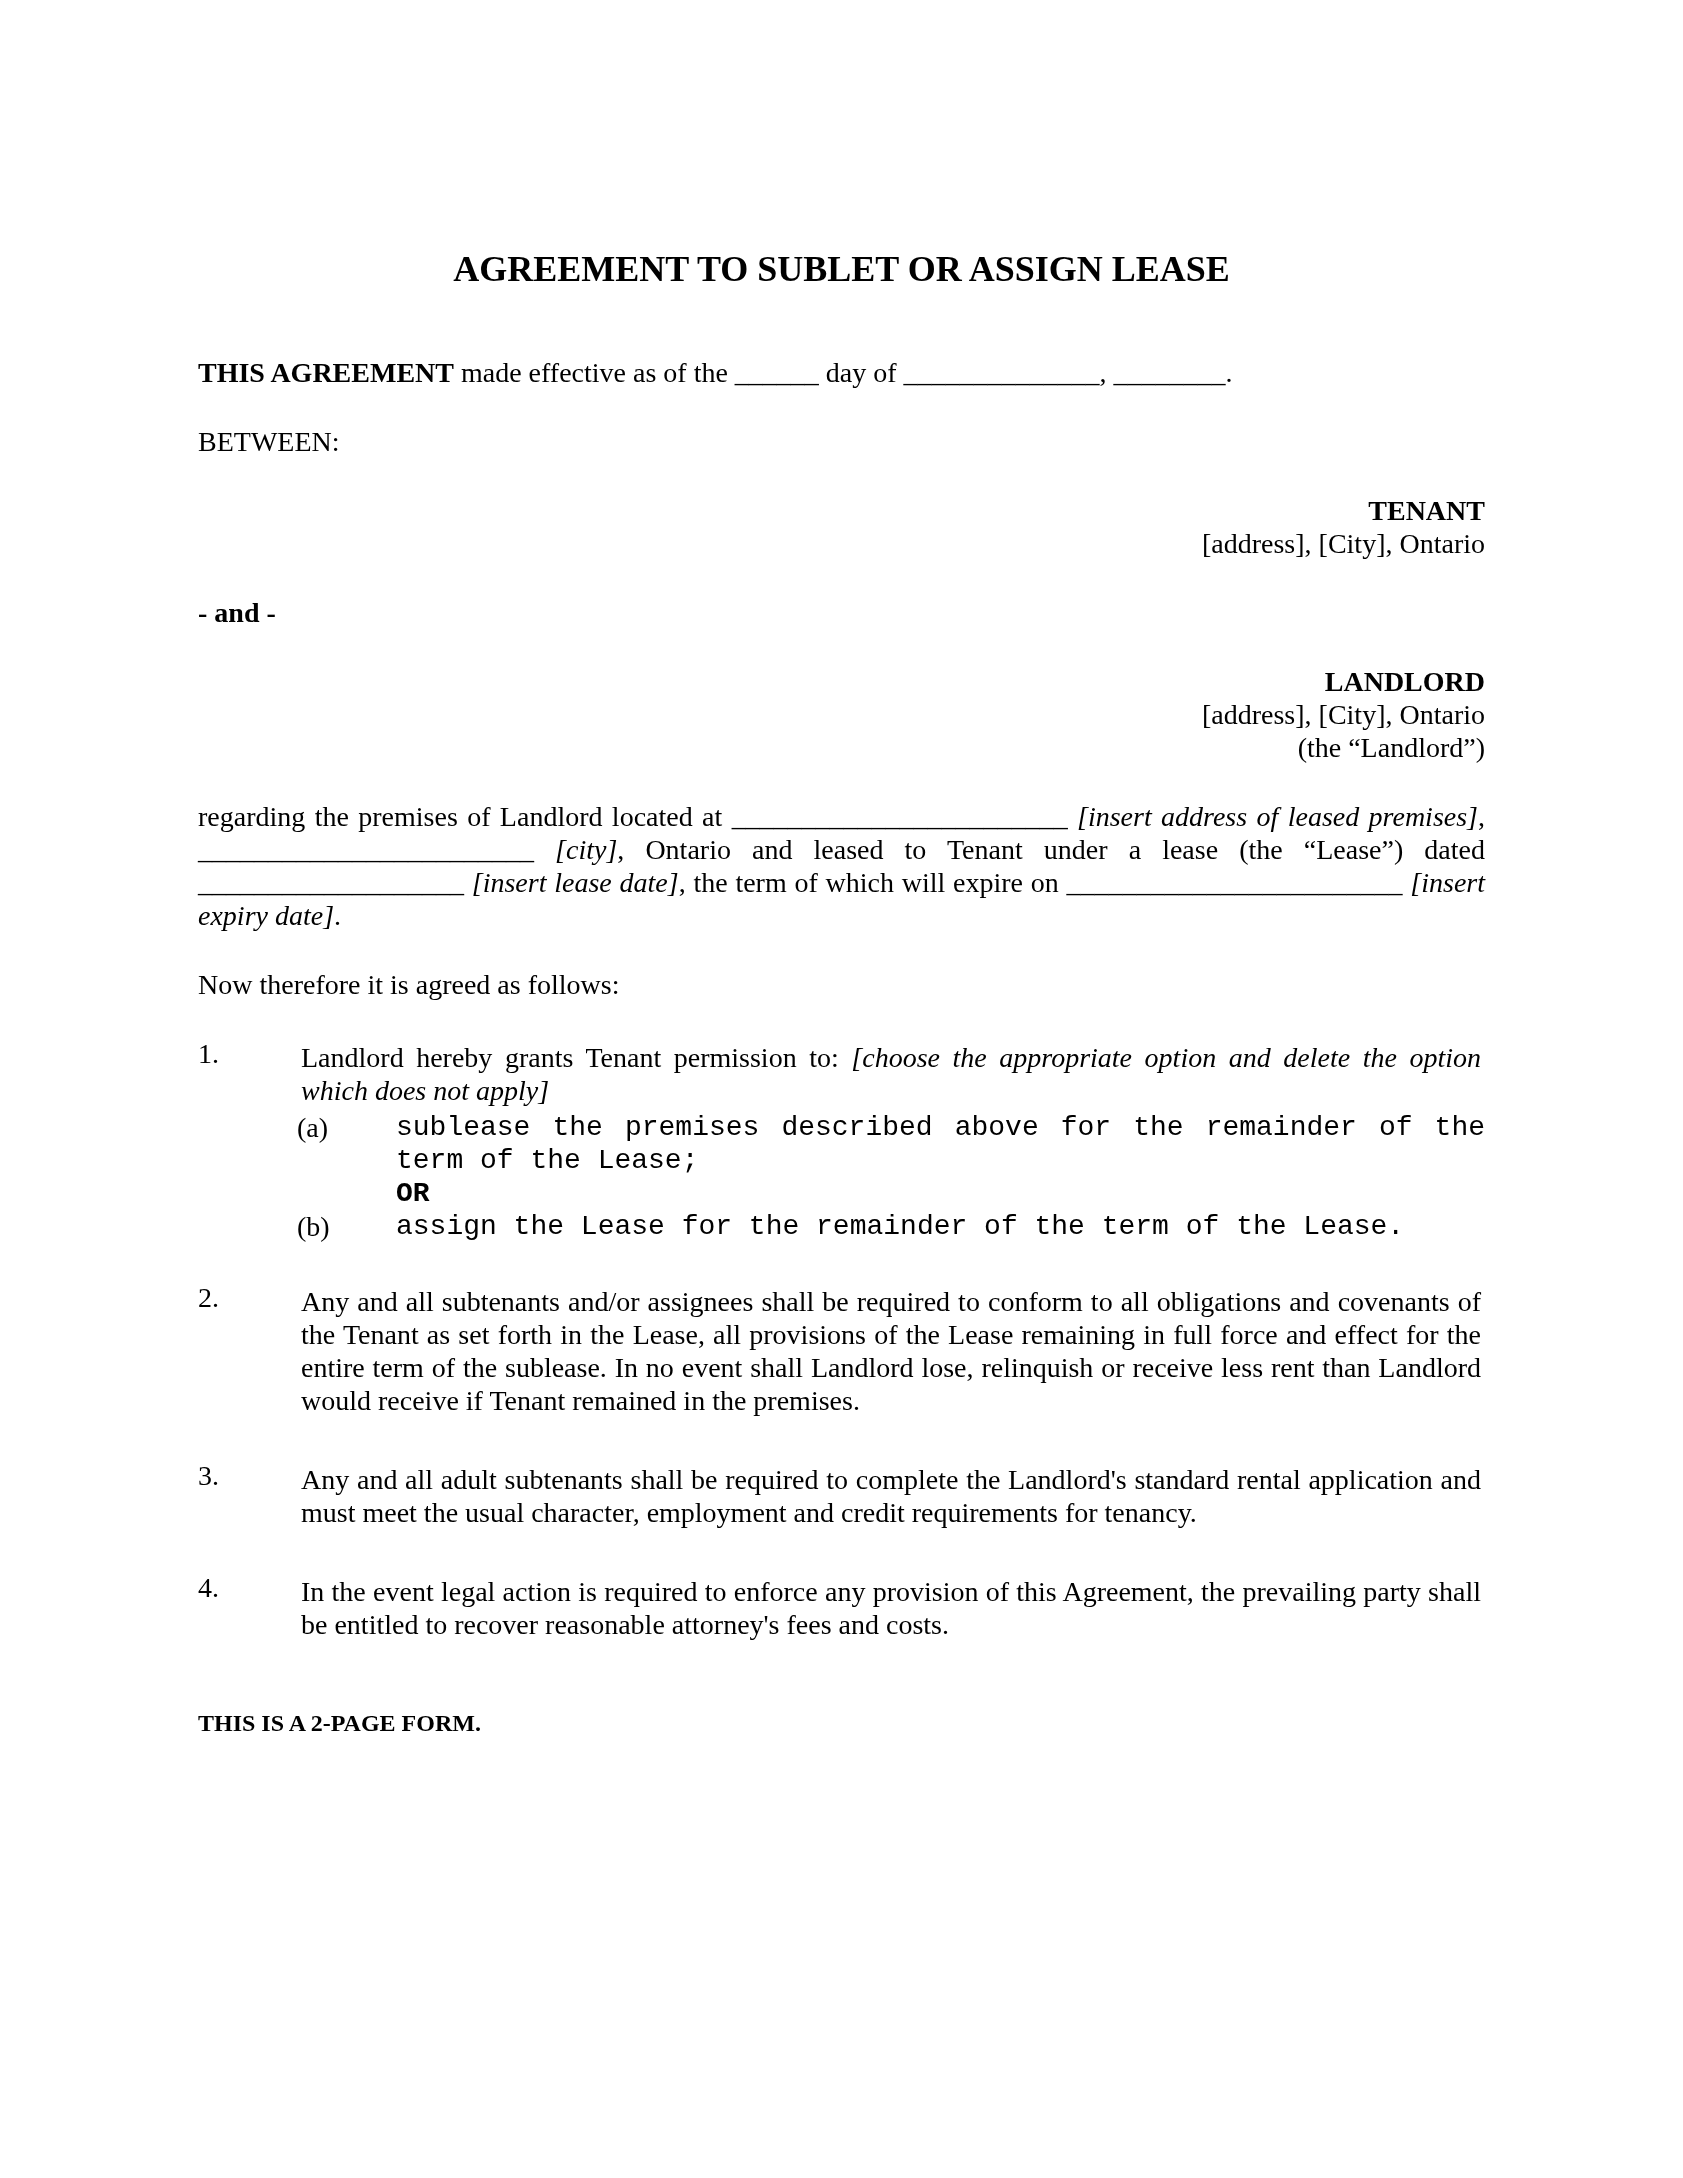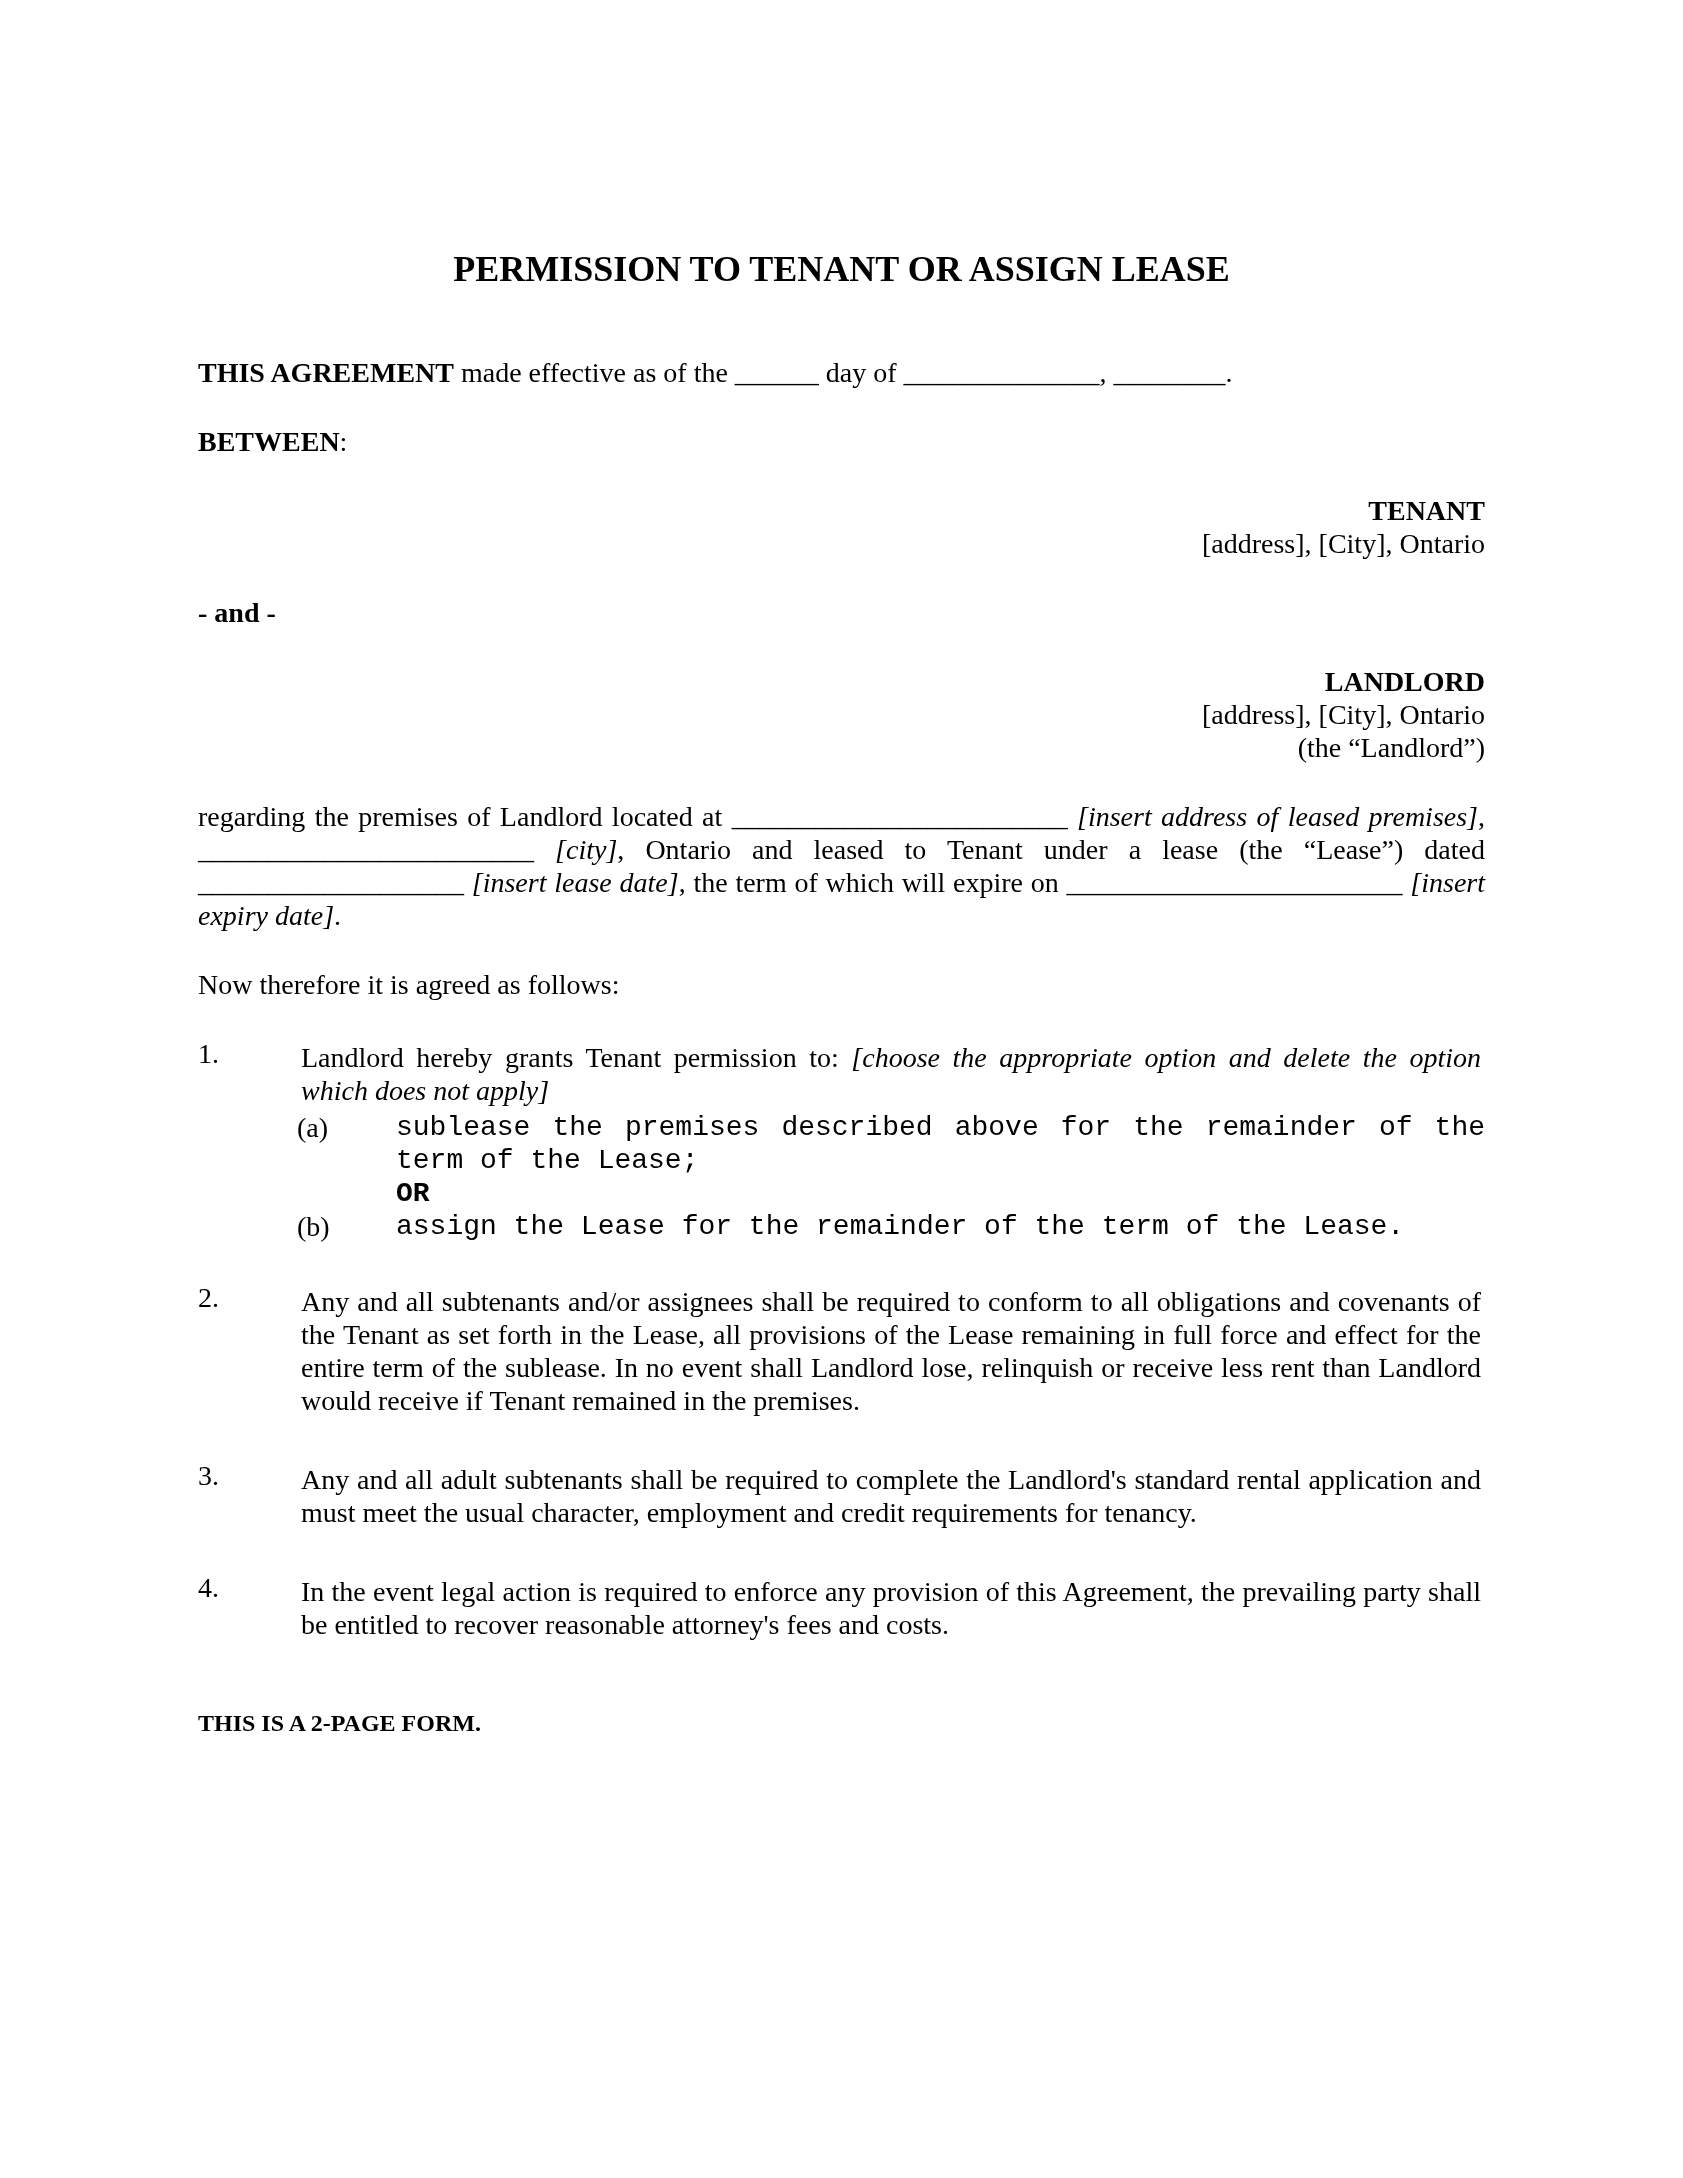--- a/index.html
+++ b/index.html
@@ -75,25 +75,25 @@
     line-height: 42px;
     font-weight: bold;
     margin-top: 57px;
   }
 </style>
 </head>
 <body>
 
 <div class="page">
 
-  <h1 class="title">PERMISSION TO TENANT OR ASSIGN LEASE</h1>
+  <h1 class="title">AGREEMENT TO SUBLET OR ASSIGN LEASE</h1>
 
   <p class="para"><span style="font-weight: bold; margin-top: 19px;">THIS AGREEMENT</span><span> made effective as of the ______ day of ______________, ________.</span></p>
 
-  <p class="para"><span style="font-weight: bold;">BETWEEN</span><span>:</span></p>
+  <p class="para"><span style="font-weight: normal;">BETWEEN</span><span>:</span></p>
 
   <div class="party">
     <div class="party-name">TENANT</div>
     <div>[address], [City], Ontario</div>
   </div>
 
   <div class="separator">- and -</div>
 
   <div class="party">
     <div class="party-name">LANDLORD</div>

